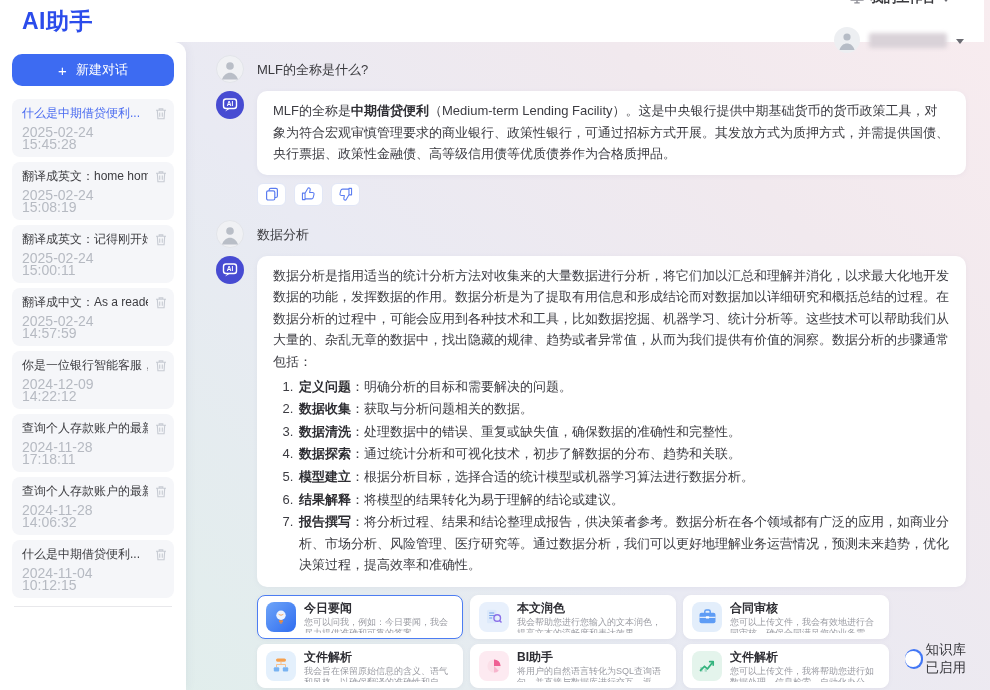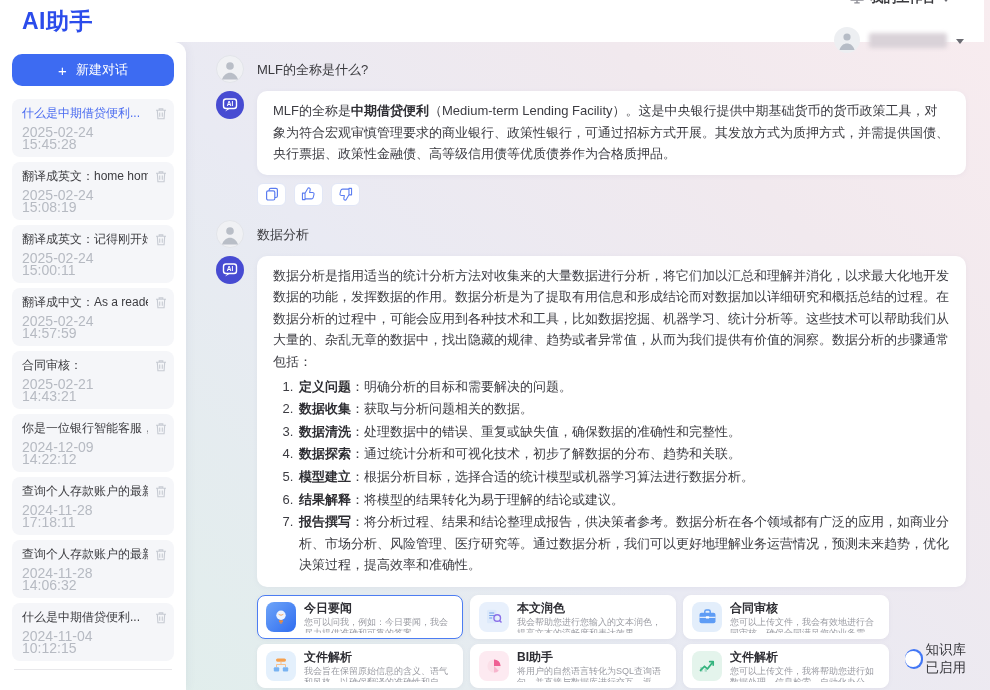--- a/index.html
+++ b/index.html
@@ -136,27 +136,20 @@
             </svg></span>
         </div>
         <div class="conv-item">
           <div class="conv-title">翻译成中文：As a reader...</div>
           <div class="conv-time">2025-02-24 14:57:59</div>
           <span class="trash"><svg width="12" height="13" viewBox="0 0 12 13">
               <path d="M1 3.2h10M4.2 3.2V1.9h3.6v1.3M2.3 3.2l.6 8.6h6.2l.6-8.6M4.7 5.4v4.4M7.3 5.4v4.4" fill="none" stroke="#c7cbd3" stroke-width="1.1"></path>
             </svg></span>
         </div>
         <div class="conv-item">
-          <div class="conv-title">合同审核：</div>
-          <div class="conv-time">2025-02-21 14:43:21</div>
-          <span class="trash"><svg width="12" height="13" viewBox="0 0 12 13">
-              <path d="M1 3.2h10M4.2 3.2V1.9h3.6v1.3M2.3 3.2l.6 8.6h6.2l.6-8.6M4.7 5.4v4.4M7.3 5.4v4.4" fill="none" stroke="#c7cbd3" stroke-width="1.1"></path>
-            </svg></span>
-        </div>
-        <div class="conv-item">
           <div class="conv-title">你是一位银行智能客服，...</div>
           <div class="conv-time">2024-12-09 14:22:12</div>
           <span class="trash"><svg width="12" height="13" viewBox="0 0 12 13">
               <path d="M1 3.2h10M4.2 3.2V1.9h3.6v1.3M2.3 3.2l.6 8.6h6.2l.6-8.6M4.7 5.4v4.4M7.3 5.4v4.4" fill="none" stroke="#c7cbd3" stroke-width="1.1"></path>
             </svg></span>
         </div>
         <div class="conv-item">
           <div class="conv-title">查询个人存款账户的最新...</div>
           <div class="conv-time">2024-11-28 17:18:11</div>
           <span class="trash"><svg width="12" height="13" viewBox="0 0 12 13">

